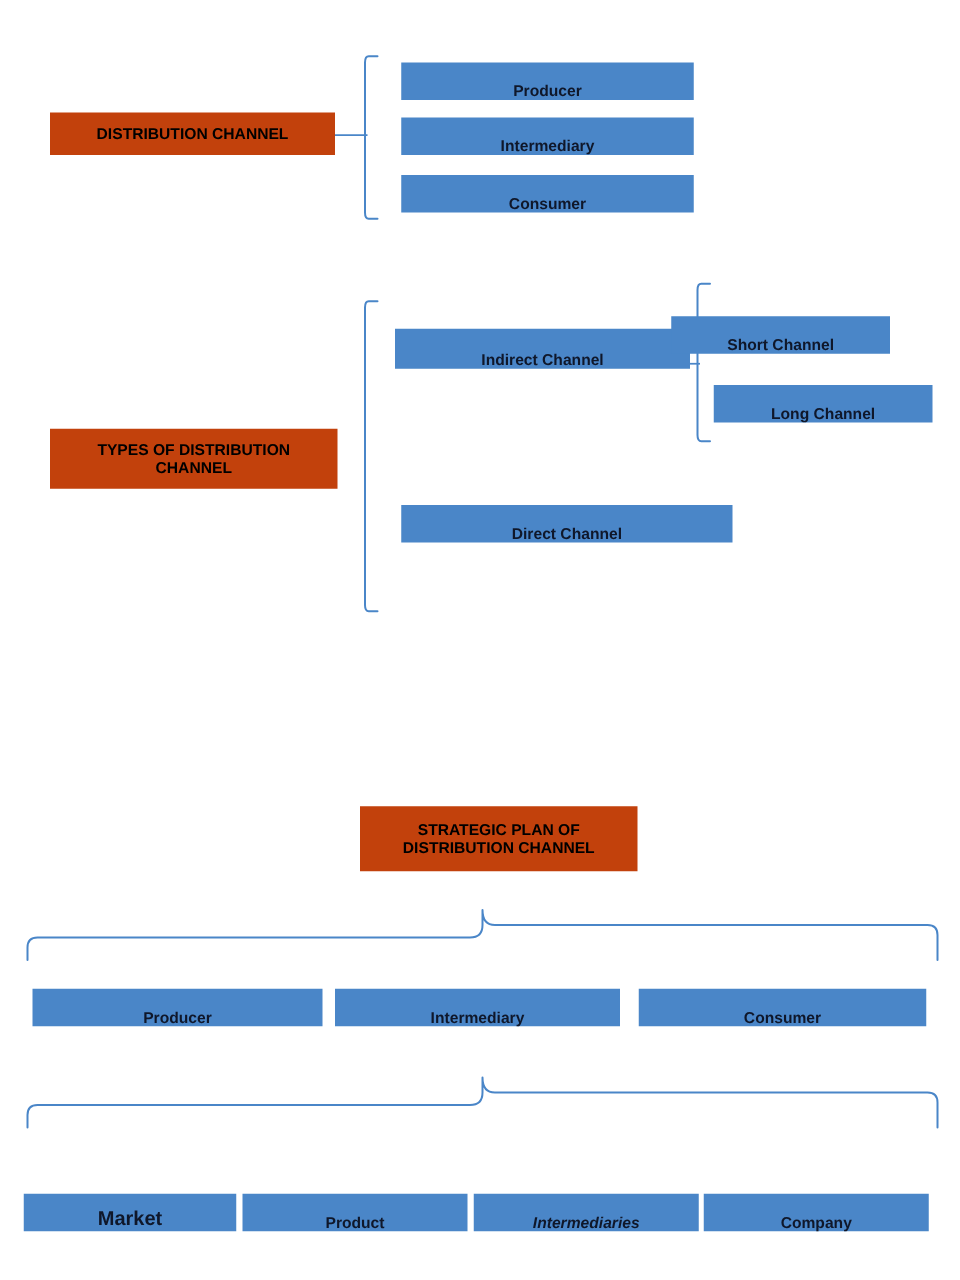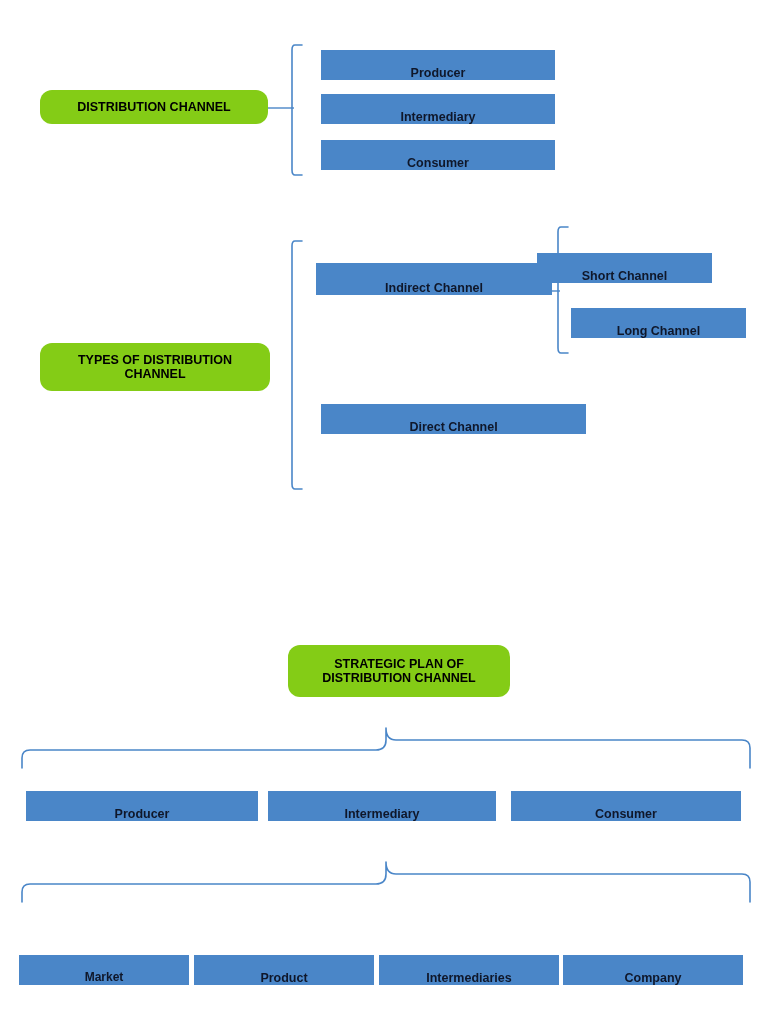--- a/index.html
+++ b/index.html
@@ -30,23 +30,22 @@
     font-weight: bold;
     line-height: 1.15;
     color: #000000;
   }
   .blue {
     background: #4a86c8;
     color: #0f172a;
     align-items: flex-end;
   }
   .pink {
-    background: #84cc16;
+    background: #c2410c;
     color: #000000;
-    border-radius: 12px;
   }
   .brace {
     position: absolute;
     pointer-events: none;
   }
   .brace svg {
     display: block;
     overflow: visible;
   }
 </style>
@@ -142,29 +141,29 @@
   <div class="node blue" style="left:511px; top:791px; width:230px; height:30px; font-size:12.5px;">
     <span>Consumer</span>
   </div>
 
   <div class="brace" style="left:20px; top:860px; width:732px; height:44px;">
     <svg width="732" height="44" viewBox="0 0 732 44">
       <path d="M2 42 L2 32 Q2 24 10 24 L356 24 Q366 24 366 14 L366 2 Q366 14 376 14 L722 14 Q730 14 730 22 L730 42" stroke="#4a86c8" stroke-width="1.6" fill="none" stroke-linecap="round" stroke-linejoin="round"></path>
     </svg>
   </div>
 
-  <div class="node blue" style="left:19px; top:955px; width:170px; height:30px; font-size:12px;">
+  <div class="node blue" style="left:19px; top:955px; width:170px; height:30px; font-size:16px;">
     <span>Market</span>
   </div>
 
   <div class="node blue" style="left:194px; top:955px; width:180px; height:30px; font-size:12.5px;">
     <span>Product</span>
   </div>
 
-  <div class="node blue" style="left:379px; top:955px; width:180px; height:30px; font-size:12.5px;">
+  <div class="node blue" style="left:379px; top:955px; width:180px; height:30px; font-size:12.5px;font-style:italic;">
     <span>Intermediaries</span>
   </div>
 
   <div class="node blue" style="left:563px; top:955px; width:180px; height:30px; font-size:12.5px;">
     <span>Company</span>
   </div>
 
 </div>
 
 </body></html>

